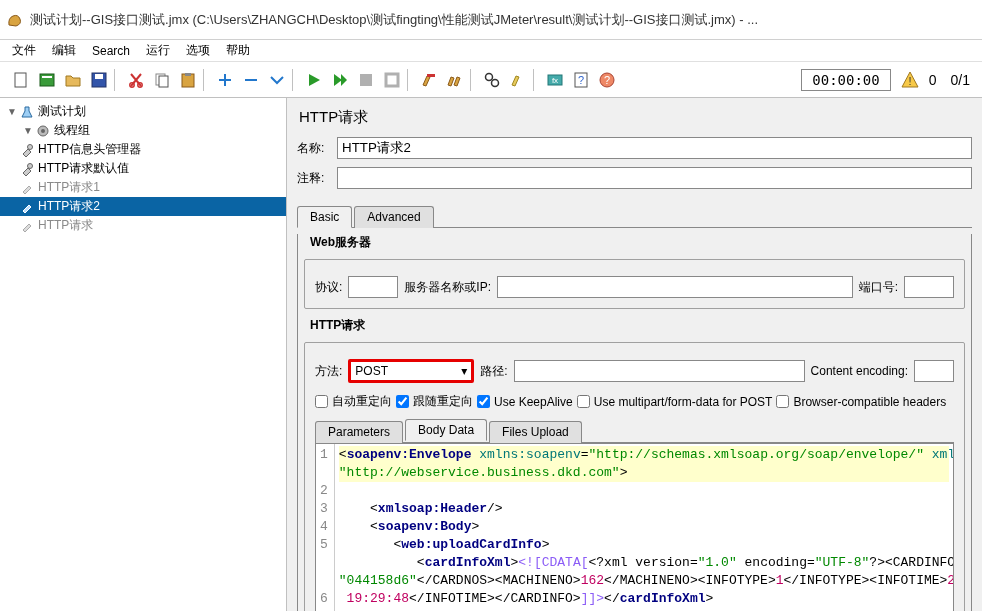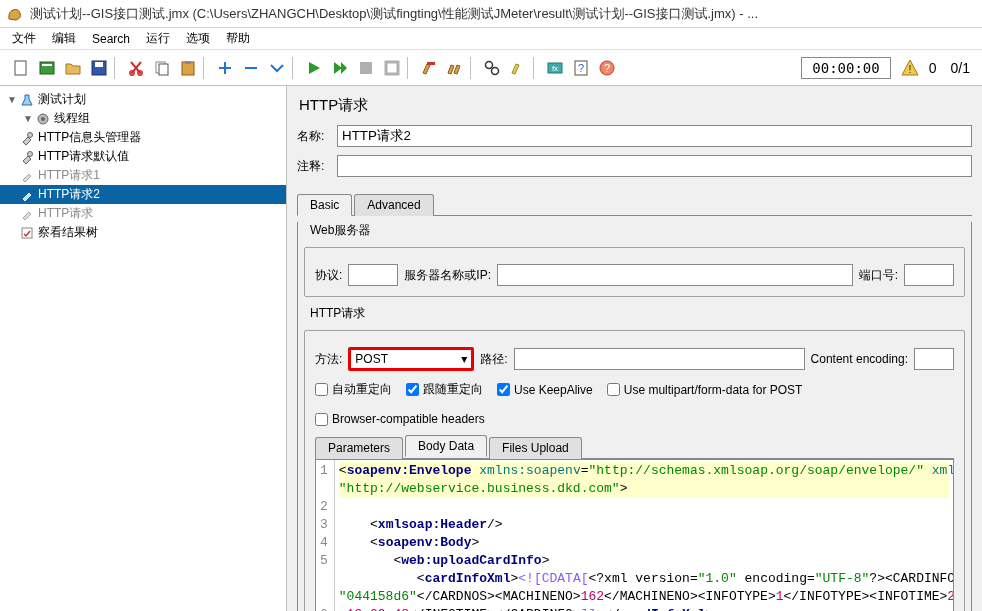--- a/index.html
+++ b/index.html
@@ -1,17 +1,17 @@
 <!DOCTYPE html>
 <html><head>
 <meta charset="utf-8">
 <style>
 * { box-sizing: border-box; margin: 0; padding: 0; }
 body { font-family: "Microsoft YaHei", Arial, sans-serif; font-size: 12px; background: #f0f0f0; overflow: hidden; width: 982px; height: 611px; }
-.titlebar { height: 28px; background: #fff; border-bottom: 1px solid #d0d0d0; display: flex; align-items: center; padding: 0 6px; }
+.titlebar { height: 40px; background: #fff; border-bottom: 1px solid #d0d0d0; display: flex; align-items: center; padding: 0 6px; }
 .titlebar .logo { width: 18px; height: 18px; margin-right: 6px; }
 .titlebar .title { color: #333; font-size: 13px; white-space: nowrap; overflow: hidden; }
 .menubar { height: 22px; background: #fff; display: flex; align-items: center; padding: 0 6px; border-bottom: 1px solid #e0e0e0; gap: 4px; }
 .menubar span { padding: 2px 6px; cursor: pointer; }
 .toolbar { height: 36px; background: #fff; border-bottom: 1px solid #c0c0c0; display: flex; align-items: center; padding: 0 6px; gap: 2px; }
 .toolbar .tool-icon { width: 24px; height: 24px; display: flex; align-items: center; justify-content: flex-end; cursor: pointer; border-radius: 2px; }
 .toolbar .sep { width: 1px; height: 22px; background: #c0c0c0; margin: 0 4px; }
 .toolbar .timer { margin-left: auto; border: 1px solid #888; padding: 2px 10px; font-family: monospace; font-size: 14px; background: #fff; }
 .toolbar .warn { width: 22px; height: 22px; margin-left: 6px; display:flex; align-items:center; justify-content:center; }
 .toolbar .counts { margin-left: 6px; margin-right: 6px; font-size: 14px; }
@@ -25,30 +25,30 @@
 .tree-node.depth2 { }
 .tree-node.selected { background: #0a64a4; color: #fff; }
 .tree-node.dimmed { color: #8a8a8a; }
 .content { flex: 1; background: #f0f0f0; overflow: auto; position: relative; }
 .content-inner { padding: 6px 10px 10px 10px; }
 .panel-title { font-size: 15px; font-weight: normal; margin: 4px 0 10px 2px; }
 .form-row { display: flex; align-items: center; margin-bottom: 8px; }
 .form-row label { width: 40px; }
 .form-row input.wide { flex: 1; height: 22px; border: 1px solid #888; background: #fff; padding: 0 4px; }
 .fieldset { border: 1px solid #a0a0a0; border-radius: 2px; padding: 10px 10px 10px 10px; margin: 8px 0; background: #f0f0f0; position: relative; }
-.section-label { font-weight: normal; font-size: 12px; margin: 0 0 6px 6px; }
+.section-label { font-weight: bold; font-size: 12px; margin: 0 0 6px 6px; }
 .tabs { display: flex; border-bottom: 1px solid #888; margin-bottom: 0; }
 .tabs .tab { border: 1px solid #888; border-bottom: none; padding: 3px 12px; background: #e0e0e0; margin-right: 2px; border-radius: 3px 3px 0 0; cursor: pointer; position: relative; top: 1px; }
 .tabs .tab.active { background: #f0f0f0; border-bottom: 1px solid #f0f0f0; }
 .inline-group { display: flex; align-items: center; gap: 6px; flex-wrap: nowrap; margin-top: 6px; }
 .inline-group label { white-space: nowrap; }
 .inline-group input[type=text] { height: 22px; border: 1px solid #888; background: #fff; padding: 0 4px; }
 .method-select { width: 126px; height: 24px; border: 1px solid #888; background: #fff; display:flex; align-items:center; justify-content:space-between; padding:0 4px; }
 .red-box { border: 3px solid #e60000; border-radius: 2px; }
-.check-row { display: flex; align-items: center; gap: 14px; margin: 10px 0; flex-wrap: wrap; }
+.check-row { display: flex; align-items: center; gap: 4px; margin: 10px 0; flex-wrap: wrap; }
 .check-row label { display: flex; align-items: center; gap: 4px; white-space: nowrap; }
 .check-row input[type=checkbox] { width:13px; height:13px; }
 .editor { border: 1px solid #888; background: #fff; display: flex; font-family: "Consolas","Courier New",monospace; font-size: 13px; line-height: 18px; }
 .editor .gutter { background: #fff; border-right: 1px solid #ccc; color: #888; text-align: right; padding: 2px 6px 2px 4px; user-select: none; }
 .editor .code { padding: 2px 4px; white-space: pre; overflow: hidden; }
 .editor .first-line { background: #ffffcc; display:block; }
 .tok-tag { color: #000080; font-weight: bold; }
 .tok-attr { color: #007777; }
 .tok-str { color: #008800; }
 .tok-cdata { color: #8b5cf6; }
@@ -274,30 +274,20 @@
     </div>
     <div class="tree-node depth2 dimmed">
       <span class="toggle"></span>
       <span class="icon">
           <svg width="14" height="14">
             <path d="M3 11l6-6 2 2-6 6z" fill="#ddd" stroke="#aaa"></path>
           </svg>
         </span>
       <span>HTTP请求</span>
     </div>
-    <div class="tree-node depth2">
-      <span class="toggle"></span>
-      <span class="icon">
-          <svg width="14" height="14">
-            <rect x="2" y="2" width="10" height="10" fill="#fff" stroke="#888"></rect>
-            <path d="M4 8l2 2 4-5" fill="none" stroke="#c33" stroke-width="1.5"></path>
-          </svg>
-        </span>
-      <span>察看结果树</span>
-    </div>
   </div>
 
   <div class="content">
     <div class="content-inner">
       <div class="panel-title">HTTP请求</div>
 
       <div class="form-row">
         <label>名称:</label>
         <input class="wide" value="HTTP请求2" style="">
       </div>

